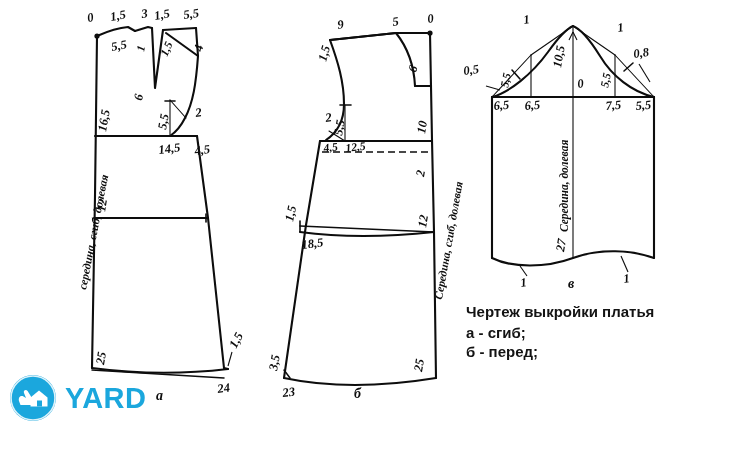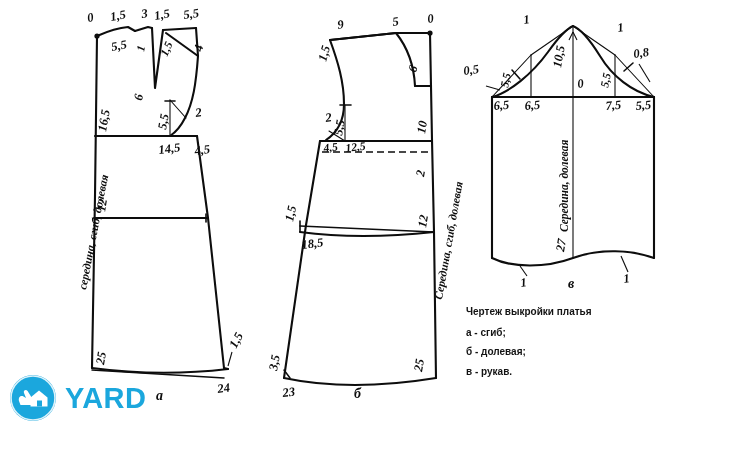--- a/index.html
+++ b/index.html
@@ -46,21 +46,21 @@
 
   #caption{
     position:absolute;
     left:466px; top:302px;
     width:270px;
     color:#131313;
   }
   #caption .cap-line{
     font-family:"Liberation Sans", sans-serif;
     font-weight:700;
-    font-size:10px;
+    font-size:15px;
     line-height:19.6px;
     white-space:nowrap;
   }
   #caption .cap-title{margin-bottom:1px;}
 
   #logo{
     position:absolute;
     left:10px; top:375px;
     display:flex;
     align-items:center;
@@ -263,22 +263,21 @@
       <text class="grain" x="568" y="232" transform="rotate(-90 568 232)">Середина, долевая</text>
 
       <text class="piecelabel" x="568" y="288">в</text>
     </g>
 
   </svg>
 
   <div id="caption">
     <div class="cap-line cap-title">Чертеж выкройки платья</div>
     <div class="cap-line">а - сгиб;</div>
-    <div class="cap-line">б - долевая;</div>
-    <div class="cap-line">в - рукав.</div>
+    <div class="cap-line">б - перед;</div>
   </div>
 
   <div id="logo">
     <span class="mark">
       <svg class="glyph" viewBox="0 0 46 46">
         <circle cx="23" cy="23" r="22" fill="none" stroke="#ffffff" stroke-width="1.6" opacity="0.85"></circle>
         <path d="M9 26 C8 22 11 20 13.5 21.5 L16 23 L14 18 C13 15.4 16 13.8 17.6 16 L21 21.5 L21 30 L10.5 30 Z" fill="#ffffff"></path>
         <path d="M29 15.5 L37.5 22.5 L37.5 31.5 L20.5 31.5 L20.5 22.5 Z" fill="#ffffff"></path>
         <rect x="27" y="25.5" width="5" height="6" fill="#1ba7dd"></rect>
       </svg>

